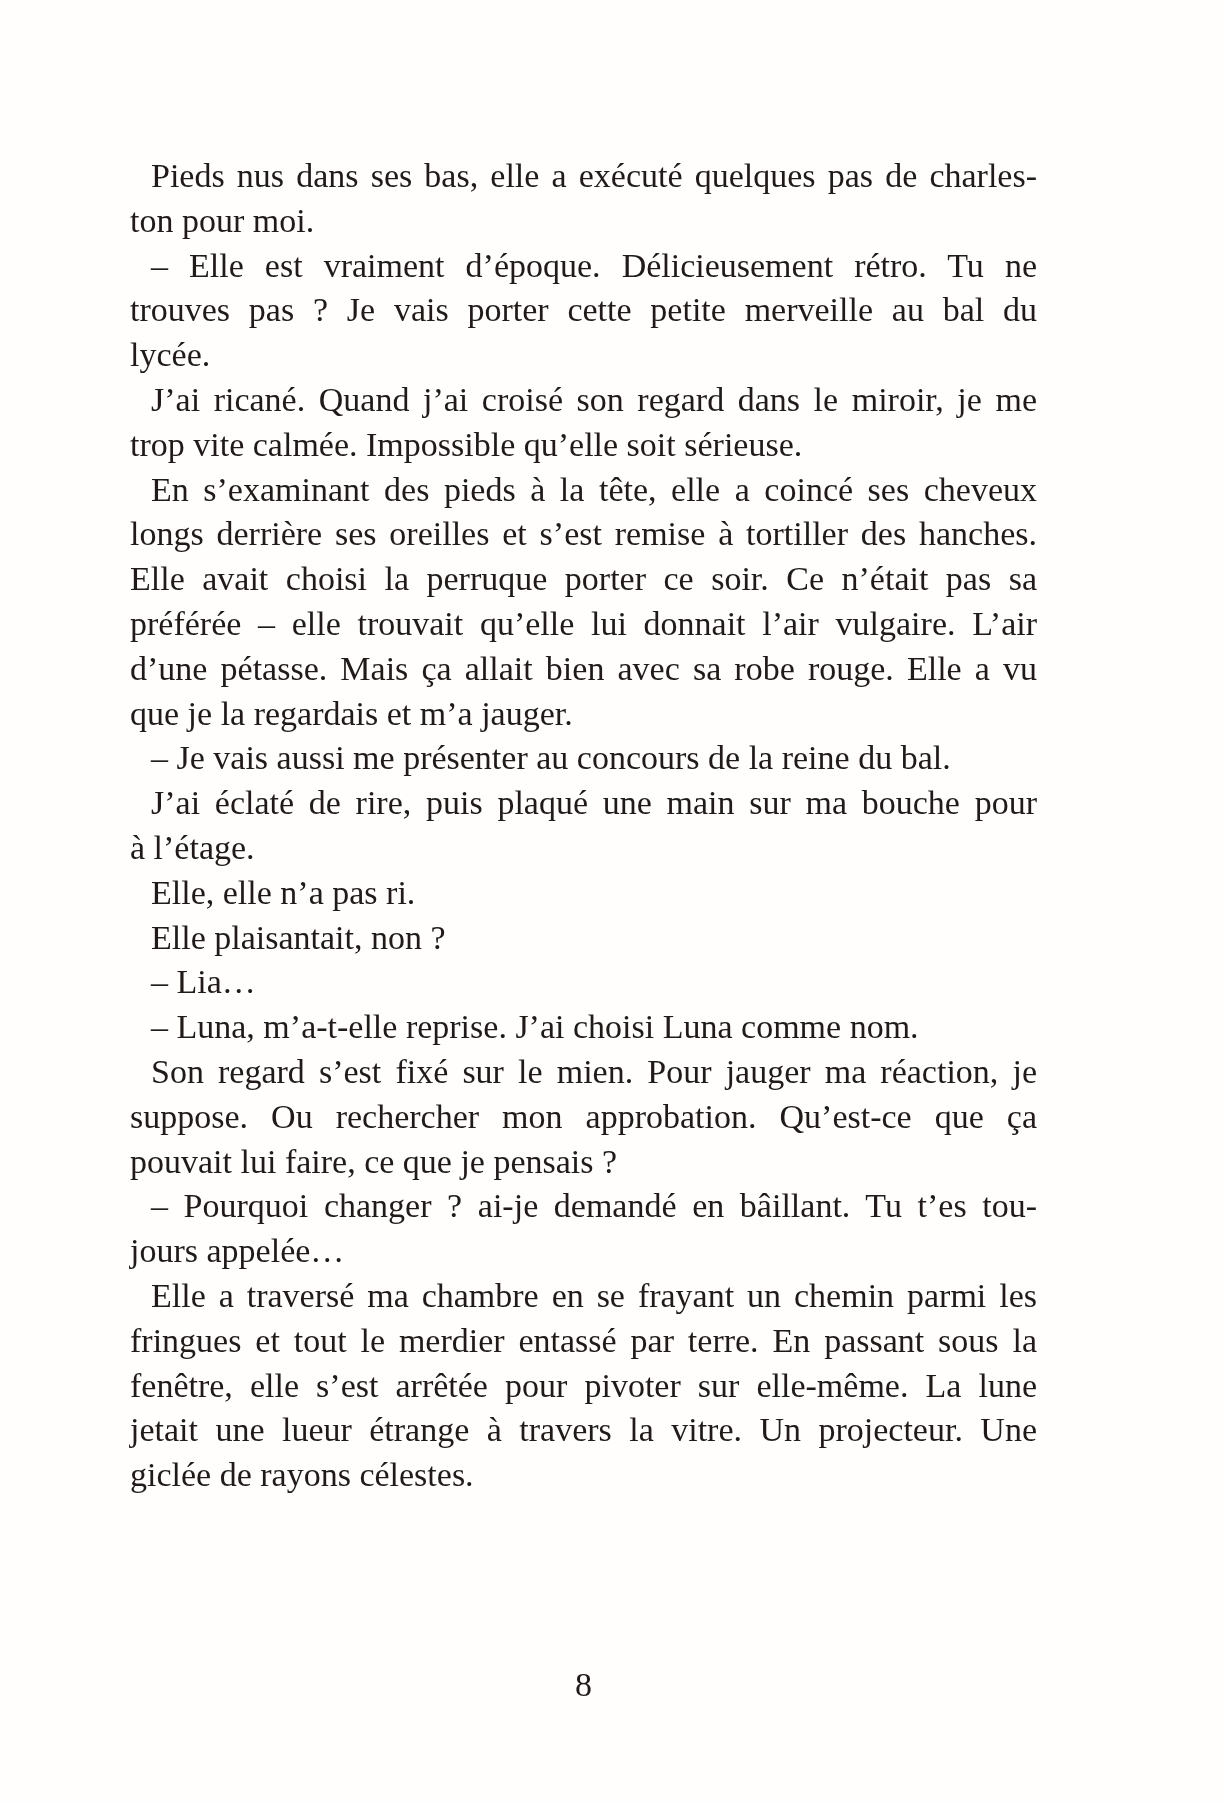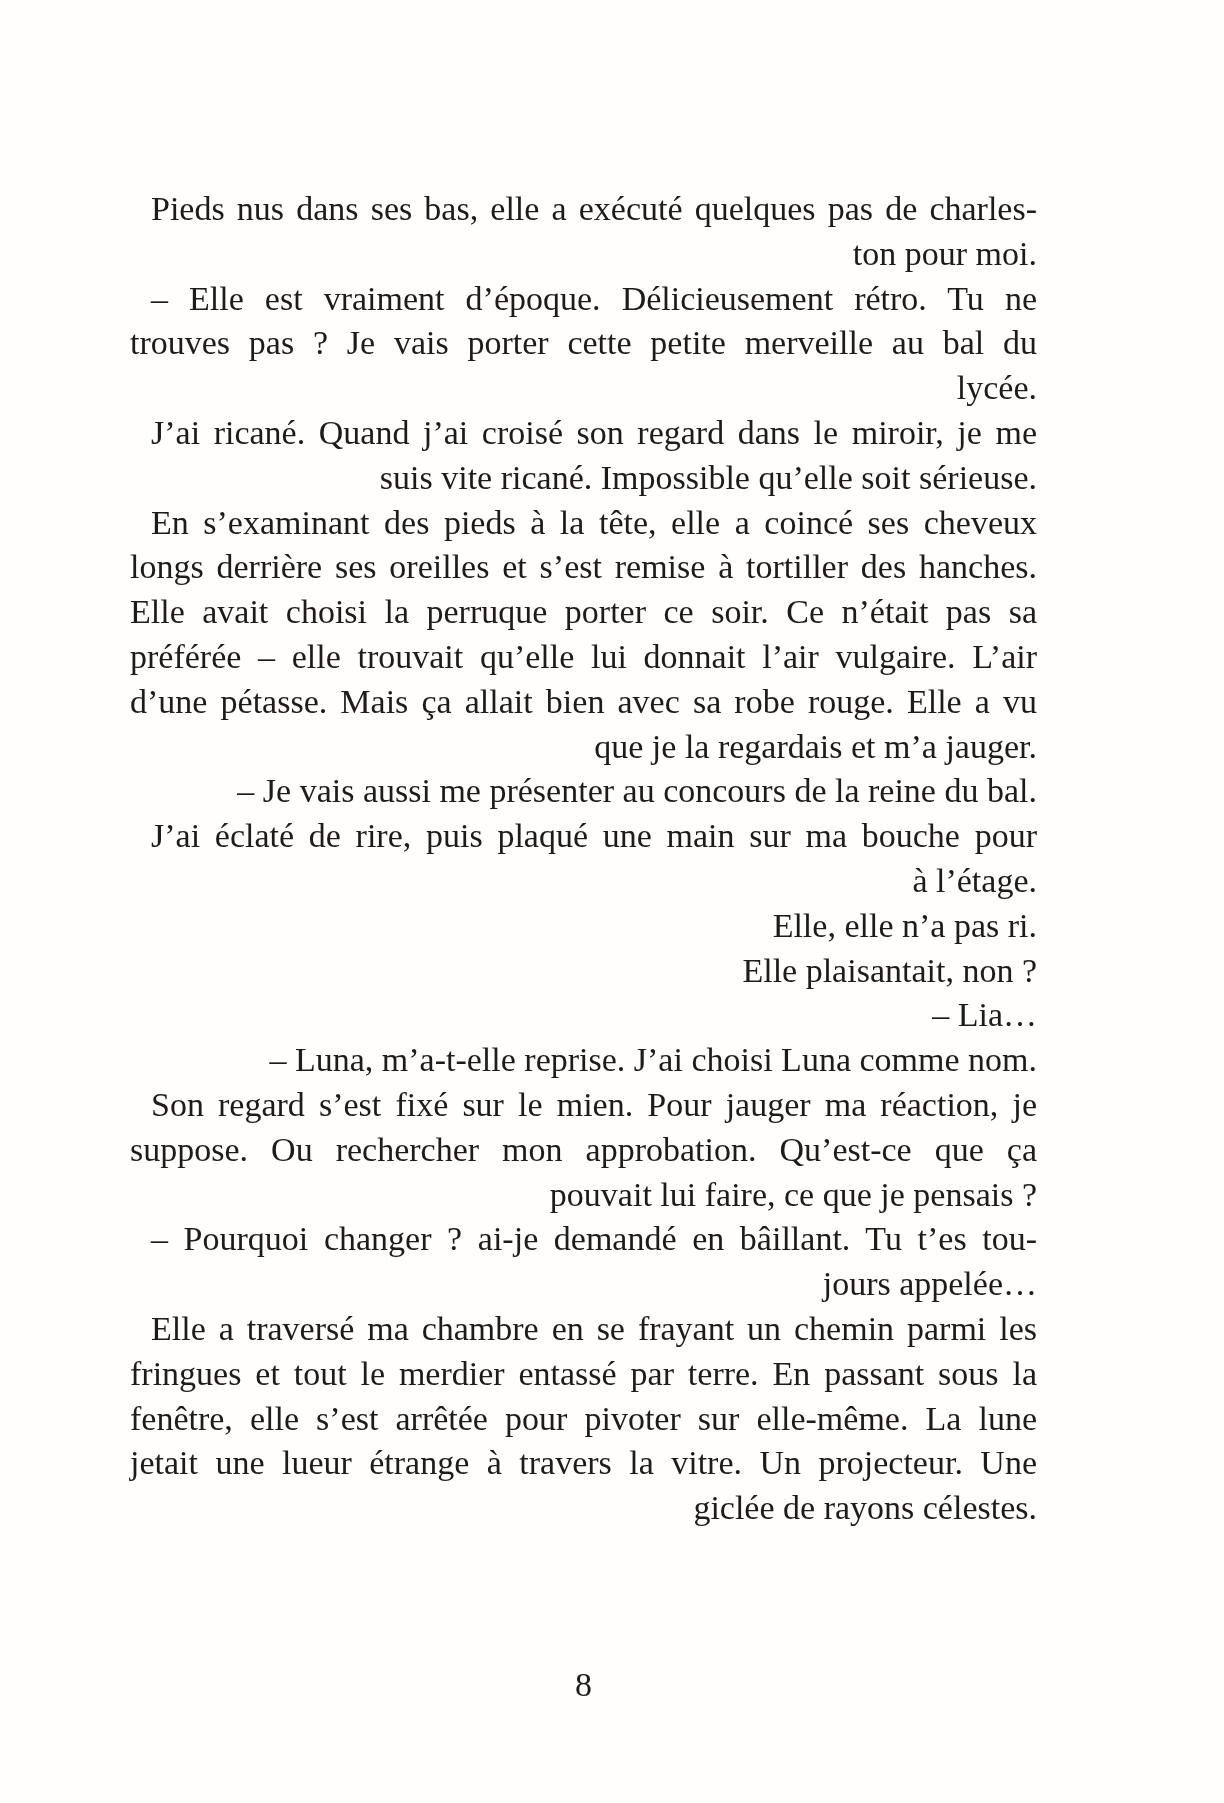--- a/index.html
+++ b/index.html
@@ -17,27 +17,26 @@
   .book-page {
     position: absolute;
     inset: 0;
     background: #fffefd;
   }
   .text-block {
     position: absolute;
     left: 130px;
     top: 154px;
     width: 907px;
-    margin-top: 33px;
   }
   .line {
     font-size: 34px;
     line-height: 44.8px;
     white-space: normal;
-    text-align: right;
+    text-align: left;
   }
   .line.justify {
     text-align: justify;
     text-align-last: justify;
   }
   .line.indent {
     text-indent: 21px;
   }
   .line .it {
   }
@@ -56,21 +55,21 @@
 
 <div class="book-page">
 
   <main class="text-block">
     <div class="line indent justify">Pieds nus dans ses bas, elle a exécuté quelques pas de charles-</div>
     <div class="line">ton pour moi.</div>
     <div class="line indent justify">– Elle est vraiment d’époque. Délicieusement rétro. Tu ne</div>
     <div class="line justify">trouves pas ? Je vais porter cette petite merveille au bal du</div>
     <div class="line">lycée.</div>
     <div class="line indent justify">J’ai ricané. Quand j’ai croisé son regard dans le miroir, je me</div>
-    <div class="line">suis vite ricané. Impossible qu’elle soit sérieuse.</div>
+    <div class="line">trop vite calmée. Impossible qu’elle soit sérieuse.</div>
     <div class="line indent justify">En s’examinant des pieds à la tête, elle a coincé ses cheveux</div>
     <div class="line justify">longs derrière ses oreilles et s’est remise à tortiller des hanches.</div>
     <div class="line justify">Elle avait choisi la perruque porter ce soir. Ce n’était pas sa</div>
     <div class="line justify">préférée – elle trouvait qu’elle lui donnait l’air vulgaire. L’air</div>
     <div class="line justify">d’une pétasse. Mais ça allait bien avec sa robe rouge. Elle a vu</div>
     <div class="line">que je la regardais et m’a jauger.</div>
     <div class="line indent">– Je vais aussi me présenter au concours de la reine du bal.</div>
     <div class="line indent justify">J’ai éclaté de rire, puis plaqué une main sur ma bouche pour</div>
     <div class="line">à l’étage.</div>
     <div class="line indent">Elle, elle n’a pas ri.</div>

